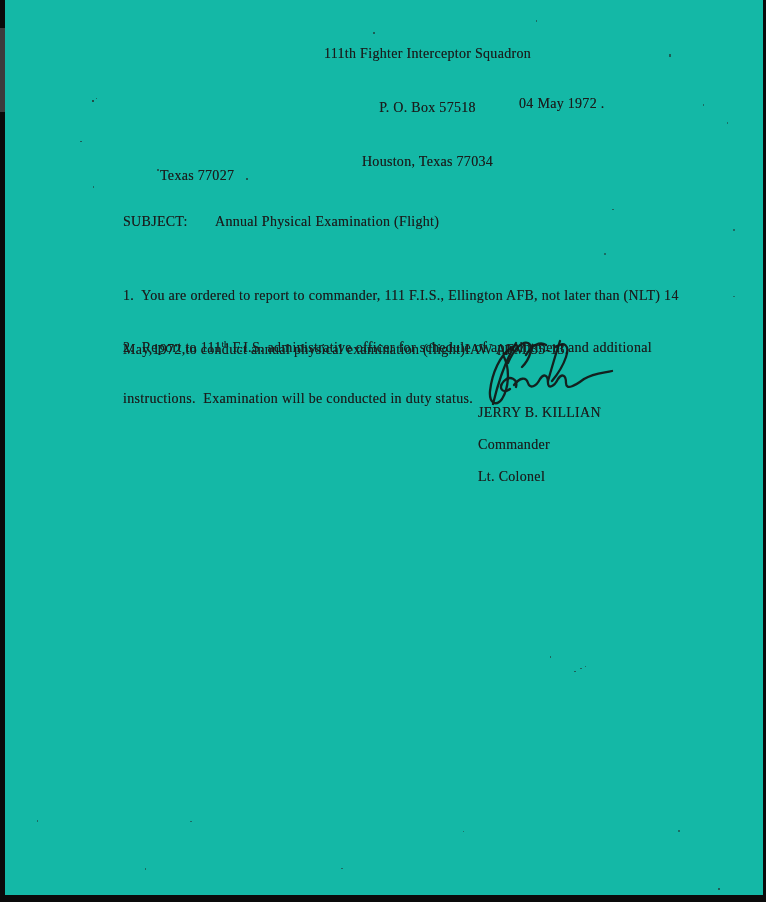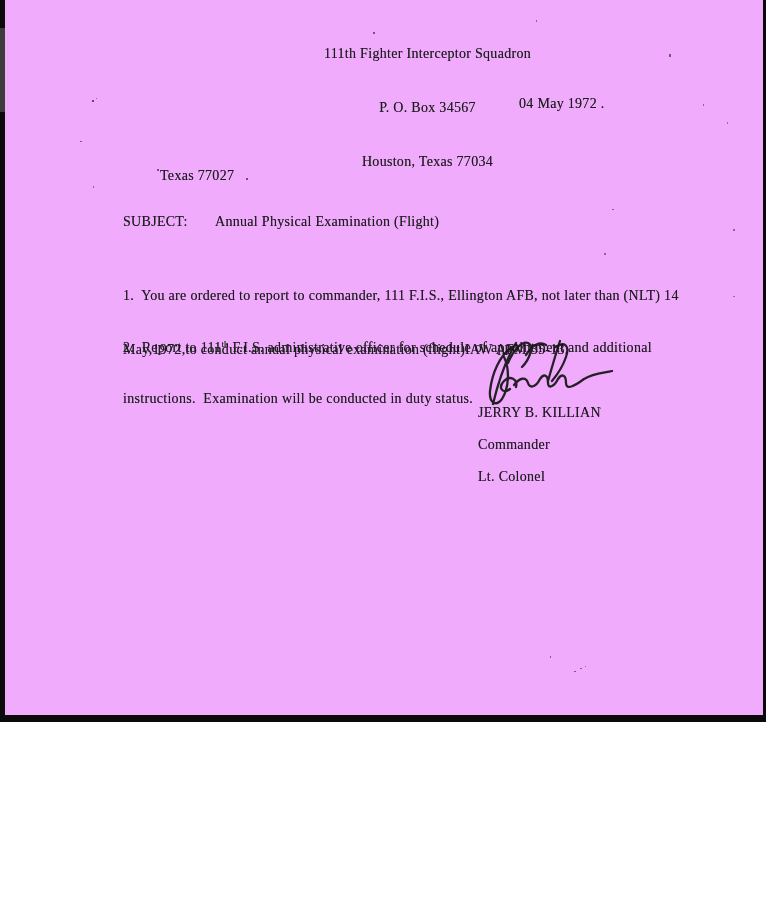--- a/index.html
+++ b/index.html
@@ -3,22 +3,22 @@
 <meta charset="utf-8">
 <style>
   html, body {
     margin: 0;
     padding: 0;
     background: #ffffff;
   }
   #scan-page {
     position: relative;
     width: 766px;
-    height: 722px;
-    background: #f0abfc;
+    height: 902px;
+    background: #14b8a6;
     overflow: hidden;
     font-family: "Liberation Serif", serif;
     color: #1c1c1c;
   }
   
   .edge { position: absolute; background: #0a0a0a; }
   .edge-left   { left: 0; top: 0; width: 5px; height: 902px; }
   .edge-left-soft { left: 0; top: 28px; width: 5px; height: 84px; background:#3c3c3c; }
   .edge-right  { right: 0; top: 0; width: 3px; height: 902px; }
   .edge-bottom { left: 0; bottom: 0; width: 766px; height: 7px; }
@@ -67,21 +67,21 @@
 
   <div class="edge edge-left"></div>
   <div class="edge edge-left-soft"></div>
   <div class="edge edge-right"></div>
   <div class="edge edge-bottom"></div>
 
   <div id="doc">
 
     <div class="t" id="letterhead">
       <div>111th Fighter Interceptor Squadron</div>
-      <div>P. O. Box 34567</div>
+      <div>P. O. Box 57518</div>
       <div>Houston, Texas 77034</div>
     </div>
 
     <div class="t" id="date-line">04 May 1972 .</div>
 
     <div class="t" id="memo-line2">Texas 77027</div>
 
     <div class="t" id="subject-label">SUBJECT:</div>
     <div class="t" id="subject-value">Annual Physical Examination (Flight)</div>
 

